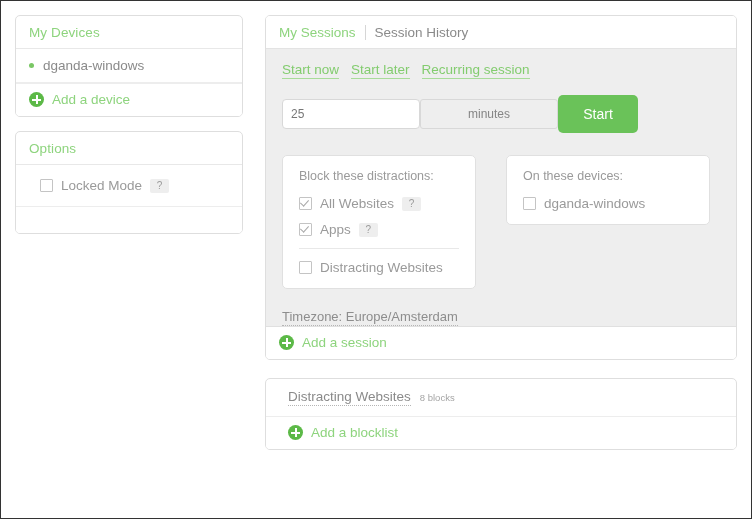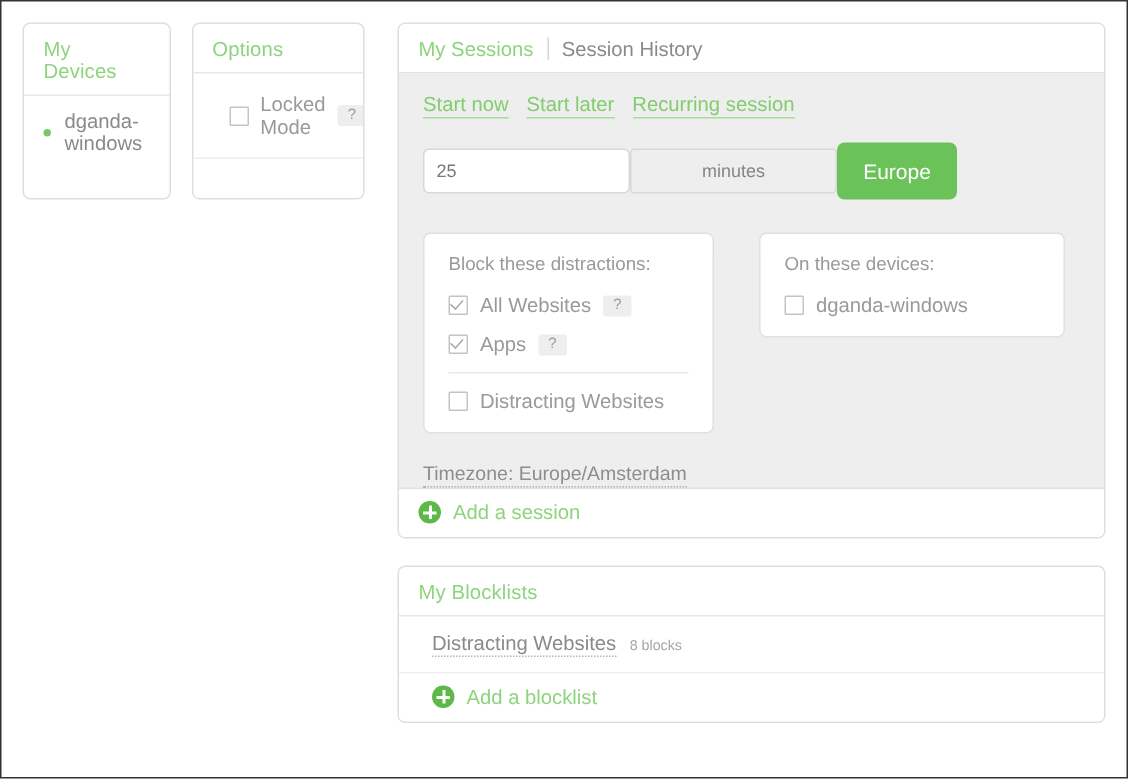--- a/index.html
+++ b/index.html
@@ -29,21 +29,21 @@
     padding: 14px 14px 0 14px;
     box-sizing: border-box;
     display: flex;
     gap: 22px;
     align-items: flex-start;
   }
   .col-left {
     width: 228px;
     flex: 0 0 228px;
     display: flex;
-    flex-direction: row;
+    flex-direction: column;
     gap: 14px;
   }
   .col-right {
     flex: 1 1 auto;
     display: flex;
     flex-direction: column;
     gap: 18px;
     min-width: 0;
   }
 
@@ -298,20 +298,24 @@
   <div class="layout">
 
     <div class="col-left">
 
       <div class="card">
         <div class="card-head">My Devices</div>
         <div class="card-row">
           <span class="bullet"></span>
           <span>dganda-windows</span>
         </div>
+        <div class="card-foot bordered">
+          <span class="plus-icon"></span>
+          <span>Add a device</span>
+        </div>
       </div>
 
       <div class="card">
         <div class="card-head">Options</div>
         <div class="opt-body">
           <span class="chk"></span>
           <span class="chk-label">Locked Mode</span>
           <span class="help-badge">?</span>
         </div>
         <div class="opt-blank"></div>
@@ -333,21 +337,21 @@
             <span class="sub-link">Start now</span>
             <span class="sub-link">Start later</span>
             <span class="sub-link">Recurring session</span>
           </div>
 
           <div class="form-row">
             <input class="dur-input" type="text" value="25" style="">
             <div class="unit-select">
               <span>minutes</span>
             </div>
-            <button class="start-btn">Europe</button>
+            <button class="start-btn">Start</button>
           </div>
 
           <div class="panels">
 
             <div class="panel block-panel">
               <div class="panel-title">Block these distractions:</div>
 
               <div class="panel-row">
                 <span class="chk checked"></span>
                 <span class="chk-label">All Websites</span>
@@ -381,21 +385,20 @@
           <span class="tz">Timezone: Europe/Amsterdam</span>
         </div>
 
         <div class="card-foot">
           <span class="plus-icon"></span>
           <span>Add a session</span>
         </div>
       </div>
 
       <div class="card">
-        <div class="card-head">My Blocklists</div>
         <div class="bl-row">
           <span class="bl-name">Distracting Websites</span>
           <span class="bl-count">8 blocks</span>
         </div>
         <div class="card-foot foot-indent">
           <span class="plus-icon"></span>
           <span>Add a blocklist</span>
         </div>
       </div>
 

